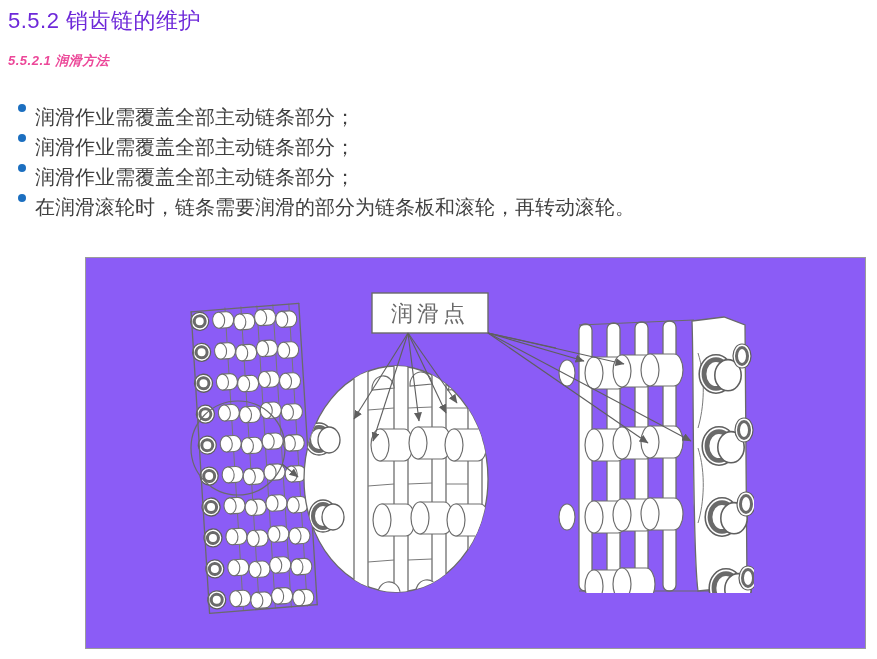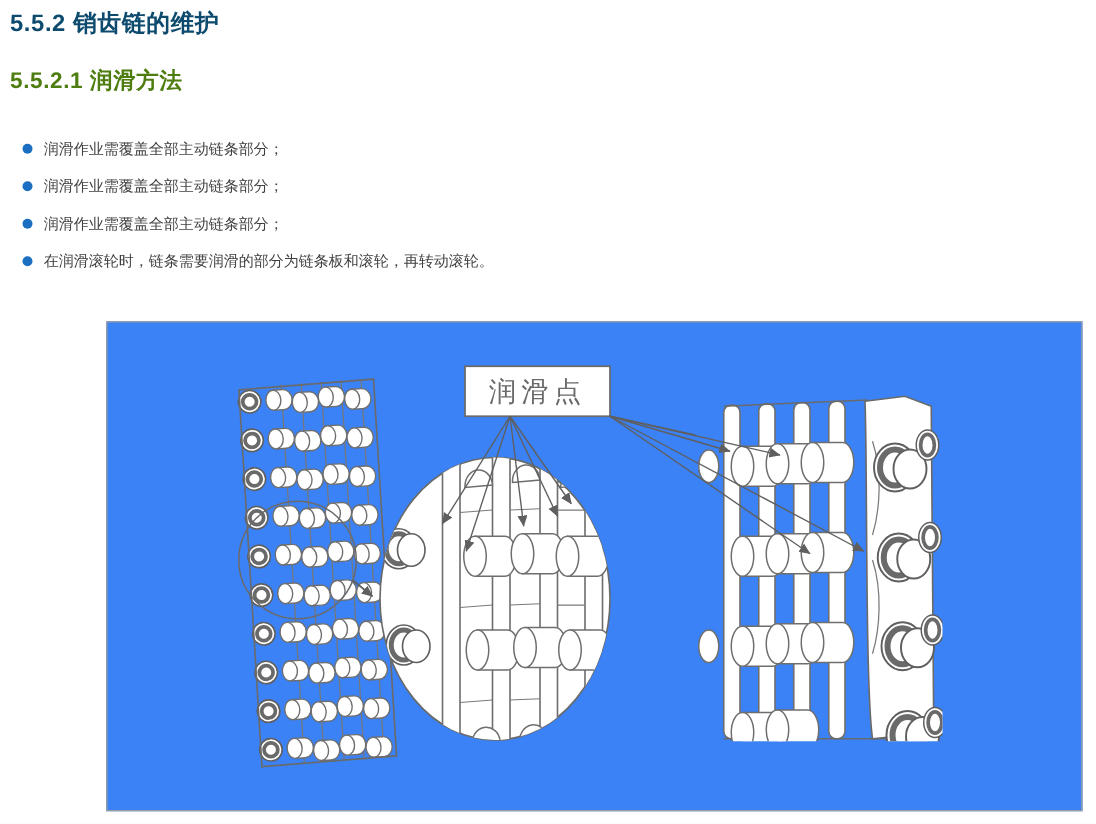--- a/index.html
+++ b/index.html
@@ -1,32 +1,32 @@
 <!DOCTYPE html>
 <html><head>
 <meta charset="utf-8">
 <style>
   * { margin:0; padding:0; box-sizing:border-box; }
   html,body { width:877px; height:659px; background:#ffffff; overflow:hidden;
               font-family:"Liberation Sans","DejaVu Sans",sans-serif; }
   .page { position:relative; width:877px; height:659px; background:#fff; }
 
-  .h1 { position:absolute; left:8px; top:6px; font-size:19px; font-weight:bold;
-        color:#0c4a6e; letter-spacing:0.5px; }
-  .h2 { position:absolute; left:8px; top:52px; font-size:18px; font-weight:bold;
-        color:#4d7c0f; letter-spacing:0.5px; }
+  .h1 { position:absolute; left:8px; top:6px; font-size:22px; font-weight:normal;
+        color:#6d28d9; letter-spacing:0.5px; }
+  .h2 { position:absolute; left:8px; top:52px; font-size:13px; font-weight:bold;
+        color:#ec4899; letter-spacing:0.5px;font-style:italic; }
 
   .bullets { position:absolute; left:18px; top:104px; list-style:none; }
-  .bullets li { display:flex; align-items:center; height:30px;
-                font-size:12px; color:#3f3f3f; }
+  .bullets li { display:flex; height:30px;
+                font-size:20px; color:#3f3f3f; }
   .dot { display:inline-block; width:8px; height:8px; border-radius:50%;
          background:#1c6fc0; margin-right:9px; flex:0 0 8px; }
 
   .figure { position:absolute; left:85px; top:257px; width:781px; height:392px;
-            border:1.5px solid #9b9b9b; background:#3b82f6; }
+            border:1.5px solid #9b9b9b; background:#8b5cf6; }
   .figure svg { display:block; width:100%; height:100%; }
 </style>
 </head>
 <body>
 
 <div class="page">
 
   <div class="h1">5.5.2 销齿链的维护</div>
   <div class="h2">5.5.2.1 润滑方法</div>
 

